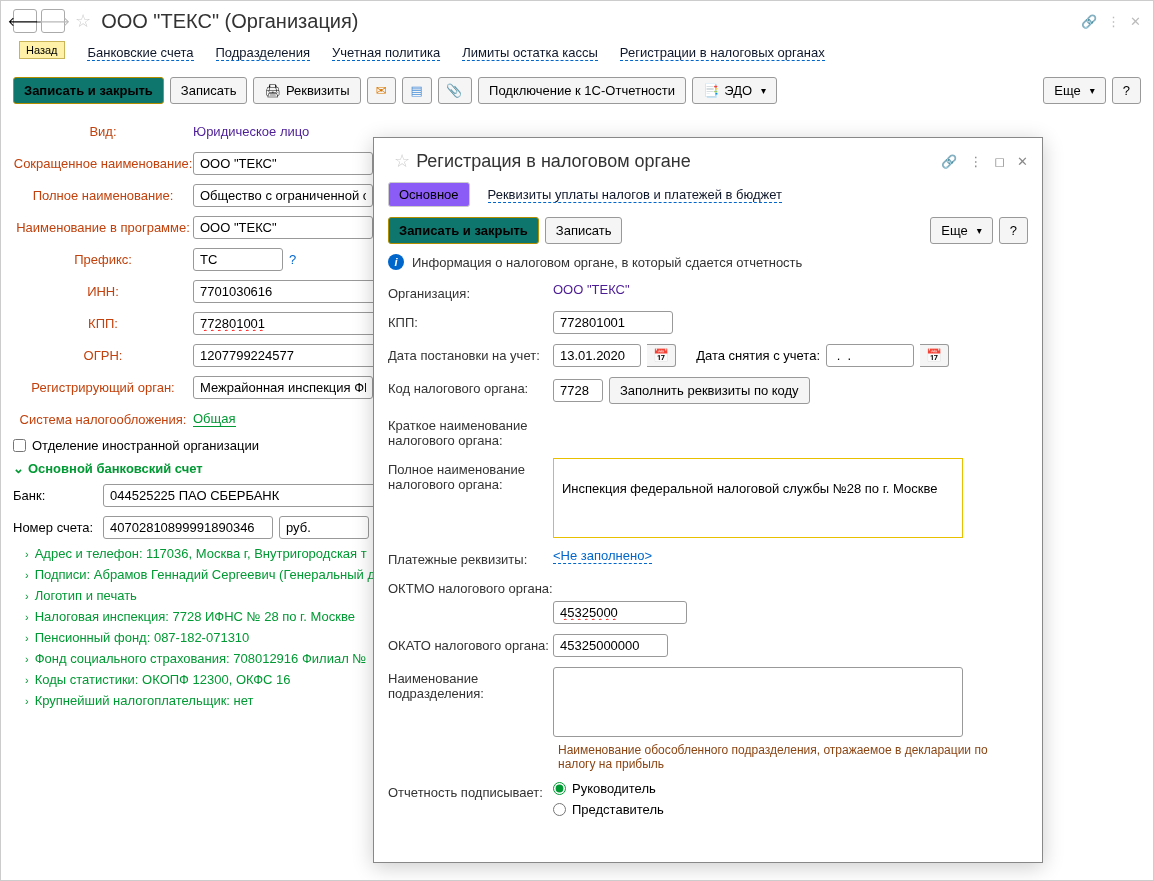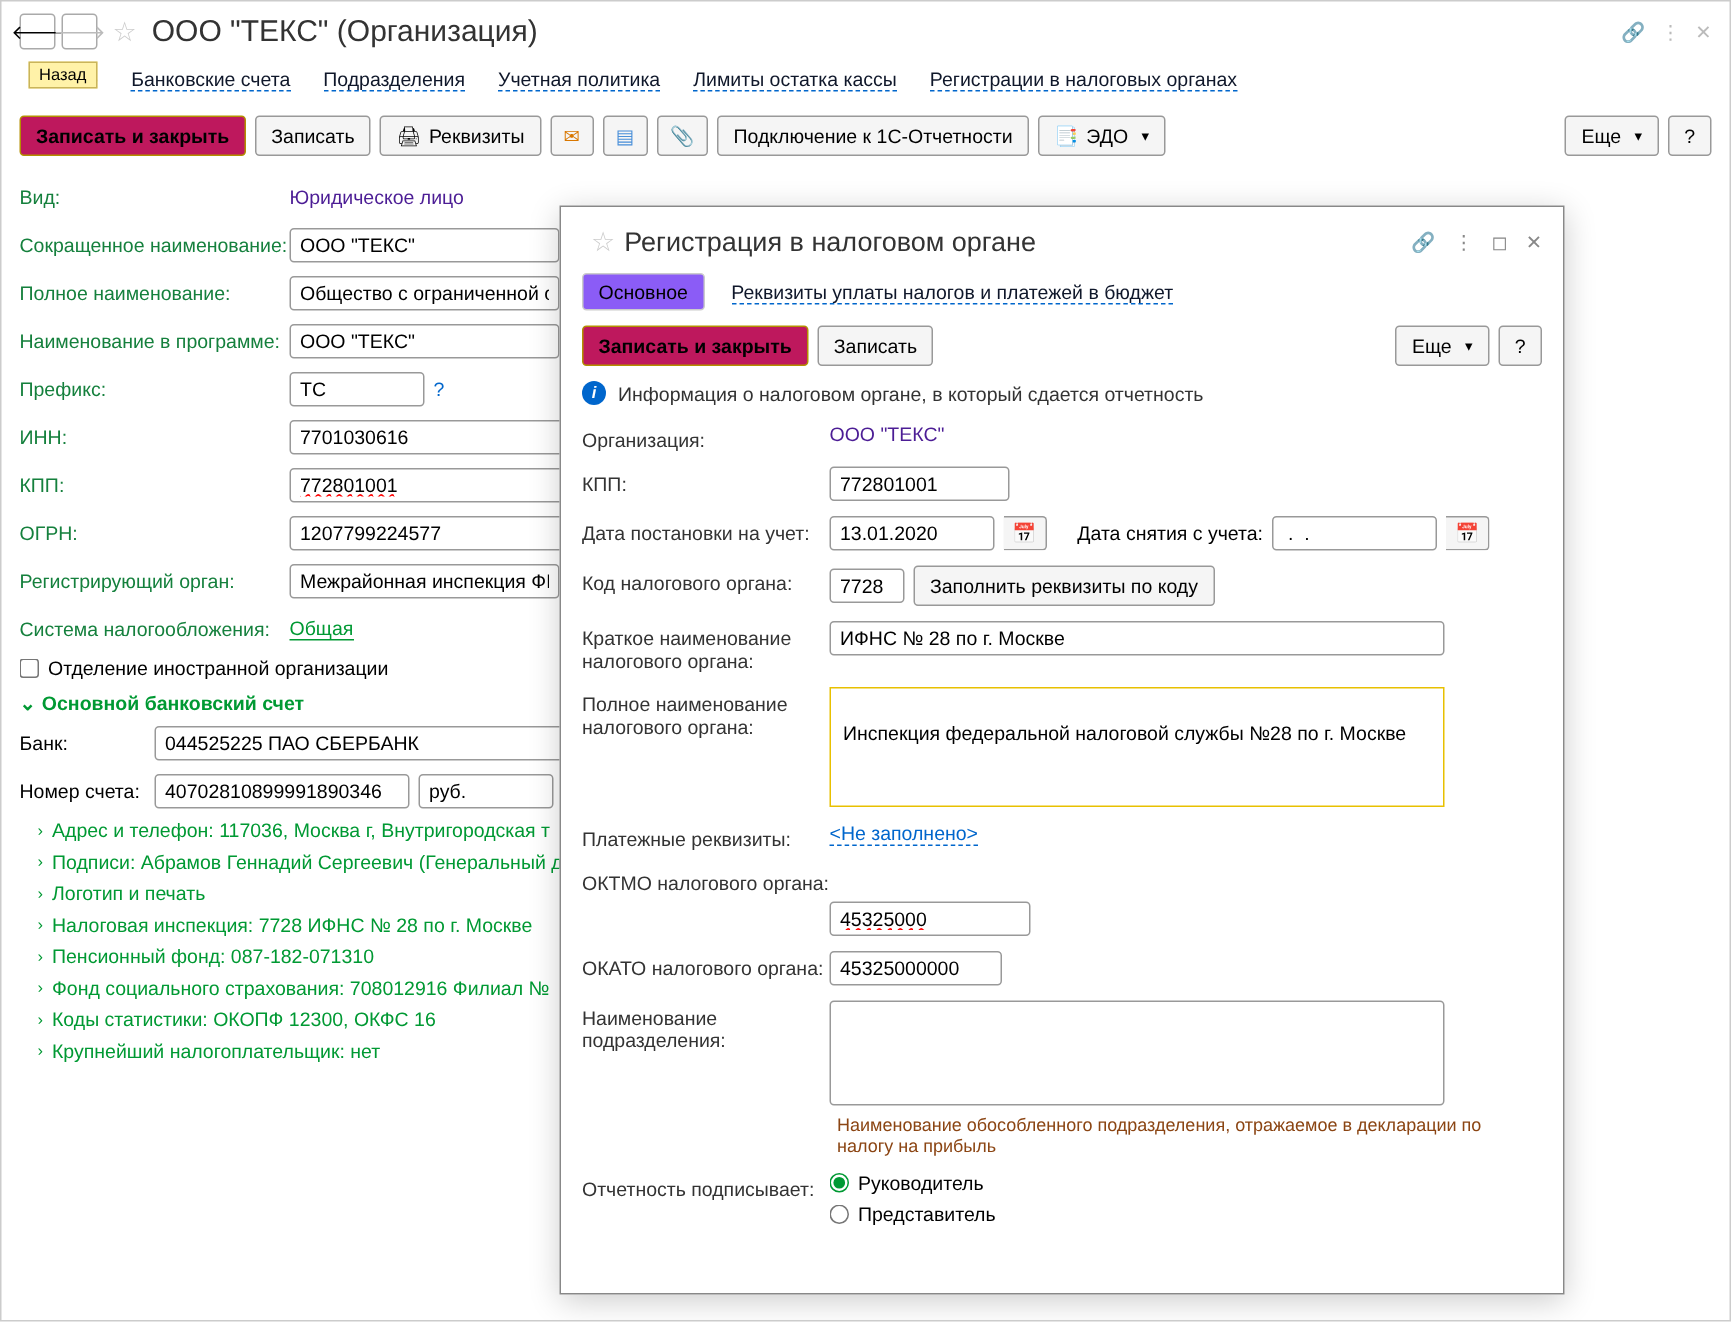--- a/index.html
+++ b/index.html
@@ -13,29 +13,29 @@
 .main-title { font-size: 20px; color: #333; margin-left: 4px; }
 .header-right { margin-left: auto; display: flex; gap: 10px; color: #bbb; }
 .badge-back { position: absolute; top: 40px; left: 18px; background: #fff2a8; border: 1px solid #c9b45a; padding: 2px 6px; font-size: 11px; z-index: 5; }
 
 .tabs-row { padding: 4px 12px 8px 50px; display: flex; gap: 22px; }
 .tab-link { color: #0f172a; border-bottom: 1px dashed #0066cc; cursor: pointer; }
 .tab-link.first { color: #555; border: none; }
 
 .toolbar { padding: 8px 12px; display: flex; gap: 6px; align-items: center; }
 .btn { border: 1px solid #999; background: #f5f5f5; padding: 5px 10px; border-radius: 3px; cursor: pointer; display: flex; align-items: center; gap: 5px; white-space: nowrap; }
-.btn-primary { background: #be185d; border-color: #b38f00; font-weight: bold; }
+.btn-primary { background: #0f766e; border-color: #b38f00; font-weight: bold; }
 .btn-icon { padding: 5px 8px; }
 .toolbar-right { margin-left: auto; display: flex; gap: 6px; }
 .dropdown-arrow::after { content: '▾'; margin-left: 4px; font-size: 10px; }
 
 
 .form-area { padding: 6px 12px; }
 .field-row { display: flex; align-items: center; margin-bottom: 6px; min-height: 26px; }
-.field-label { width: 180px; color: #15803d; }
+.field-label { width: 180px; color: #c2410c; text-align: center; }
 input[type=text], textarea { border: 1px solid #999; padding: 3px 6px; border-radius: 3px; font-family: inherit; font-size: 13px; }
 .input-sm { width: 90px; }
 .input-md { width: 204px; }
 .input-lg { width: 180px; }
 .link-val { color: #0066cc; cursor: pointer; border-bottom: 1px dashed #0066cc; }
 .link-green { color: #009933; border-bottom: 1px solid #009933; cursor: pointer; }
 .hint-icon { color: #0066cc; margin-left: 6px; cursor: pointer; }
 .underline-red { text-decoration: underline wavy red; text-decoration-thickness: 1px; }
 
 .collapsible-header { color: #009933; cursor: pointer; font-weight: bold; margin: 8px 0 6px 0; display: flex; align-items: center; gap: 4px; }
@@ -54,21 +54,21 @@
 .modal-header-right span { cursor: pointer; }
 .modal-tabs { display: flex; gap: 18px; margin-bottom: 10px; align-items: center; }
 .modal-tab-active { background: #8b5cf6; border: 1px solid #ccc; padding: 4px 10px; border-radius: 3px; }
 .modal-toolbar { display: flex; gap: 6px; margin-bottom: 10px; }
 .info-icon { width: 16px; height: 16px; border-radius: 50%; background: #0066cc; color: #fff; display: inline-flex; align-items: center; justify-content: center; font-size: 11px; font-style: italic; font-weight: bold; margin-right: 8px; flex-shrink: 0; }
 .info-row { display: flex; align-items: center; margin-bottom: 12px; color: #333; }
 .modal-field { display: flex; align-items: flex-start; margin-bottom: 10px; }
 .modal-label { width: 165px; color: #333; padding-top: 4px; }
 .modal-value { flex: 1; display: flex; align-items: center; gap: 6px; }
 .brown-text { color: #4c1d95; }
-.date-input { width: 110px; border: 1px solid #999; padding: 3px 6px; border-radius: 3px 0 0 3px; }
+.date-input { width: 88px; border: 1px solid #999; padding: 3px 6px; border-radius: 3px 0 0 3px; }
 .date-btn { border: 1px solid #999; border-left: none; padding: 3px 6px; border-radius: 0 3px 3px 0; background: #f5f5f5; cursor: pointer; }
 .highlight-area { border: 1px solid #e8c000; padding: 22px 8px; width: 410px; height: 80px; }
 .hint-text { color: #8b4513; font-size: 12px; margin-left: 170px; margin-top: -4px; margin-bottom: 10px; }
 .radio-row { display: flex; align-items: center; gap: 6px; margin-bottom: 6px; }
 input[type=radio] { accent-color: #009933; }
 </style>
 </head>
 <body>
 
 <div class="main-header">
@@ -268,23 +268,20 @@
   <div class="modal-field">
       <div class="modal-label">Код налогового органа:</div>
       <div class="modal-value">
         <input type="text" style="width: 50px;" value="7728">
         <button class="btn">Заполнить реквизиты по коду</button>
       </div>
     </div>
 
   <div class="modal-field">
       <div class="modal-label">Краткое наименование налогового органа:</div>
-      <div class="modal-value">
-        <input type="text" style="width: 410px;" value="ИФНС № 28 по г. Москве">
-      </div>
     </div>
 
   <div class="modal-field">
       <div class="modal-label">Полное наименование налогового органа:</div>
       <div class="modal-value">
         <div class="highlight-area"><span>Инспекция федеральной налоговой службы №28 по г. Москве</span></div>
       </div>
     </div>
 
   <div class="modal-field">

